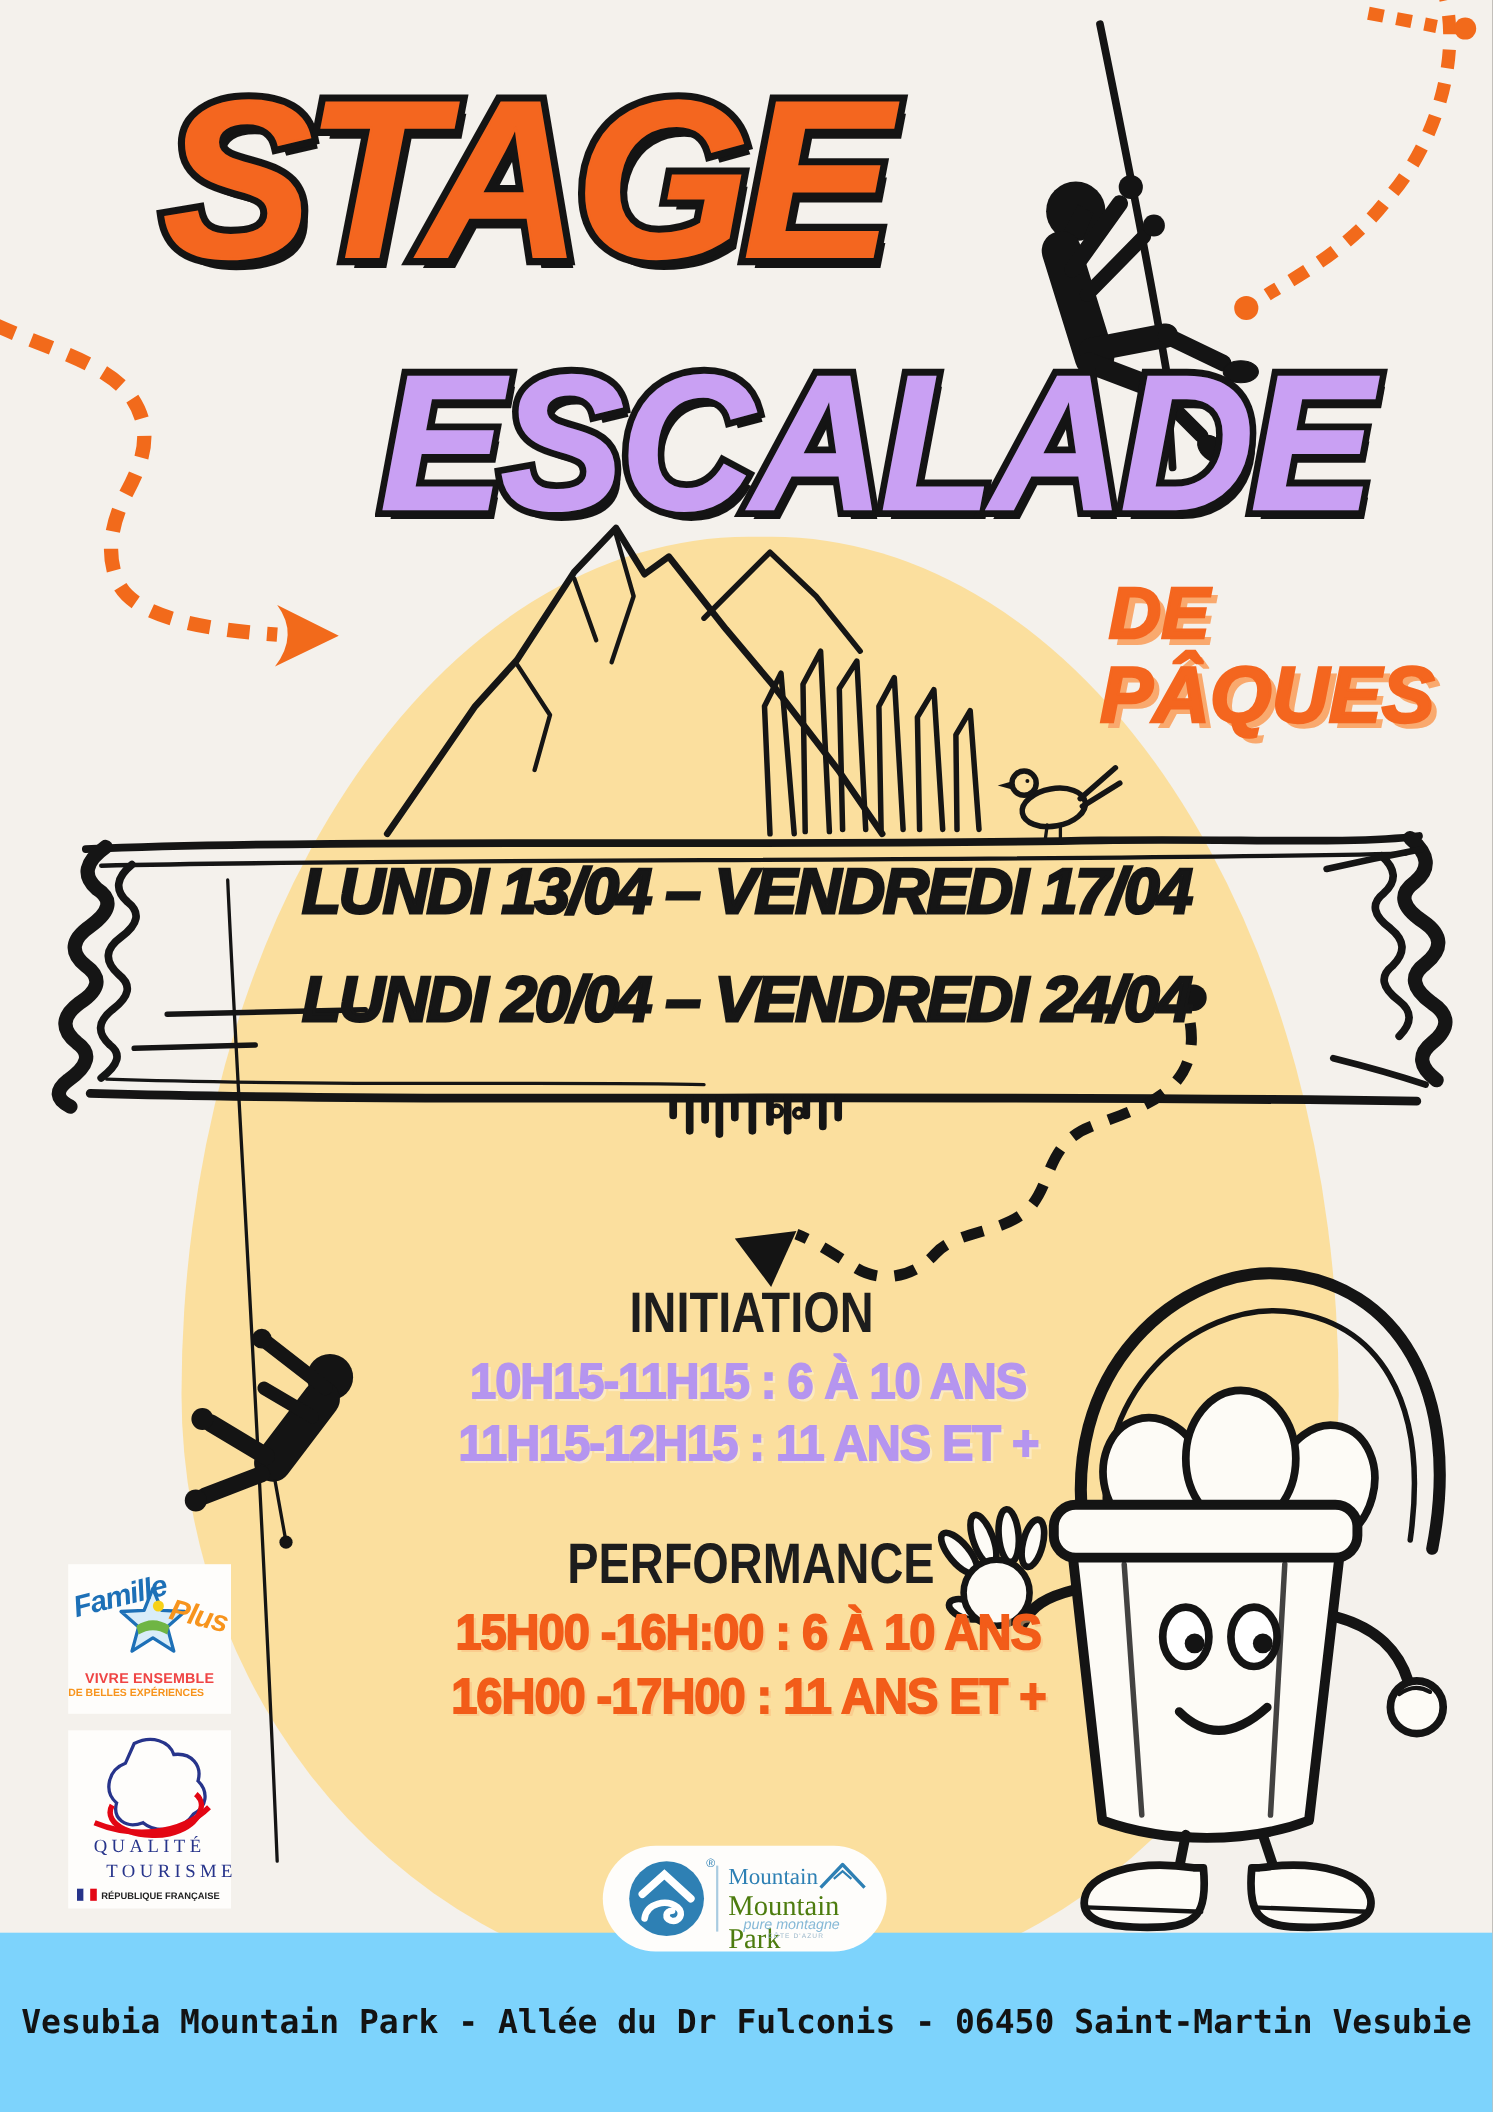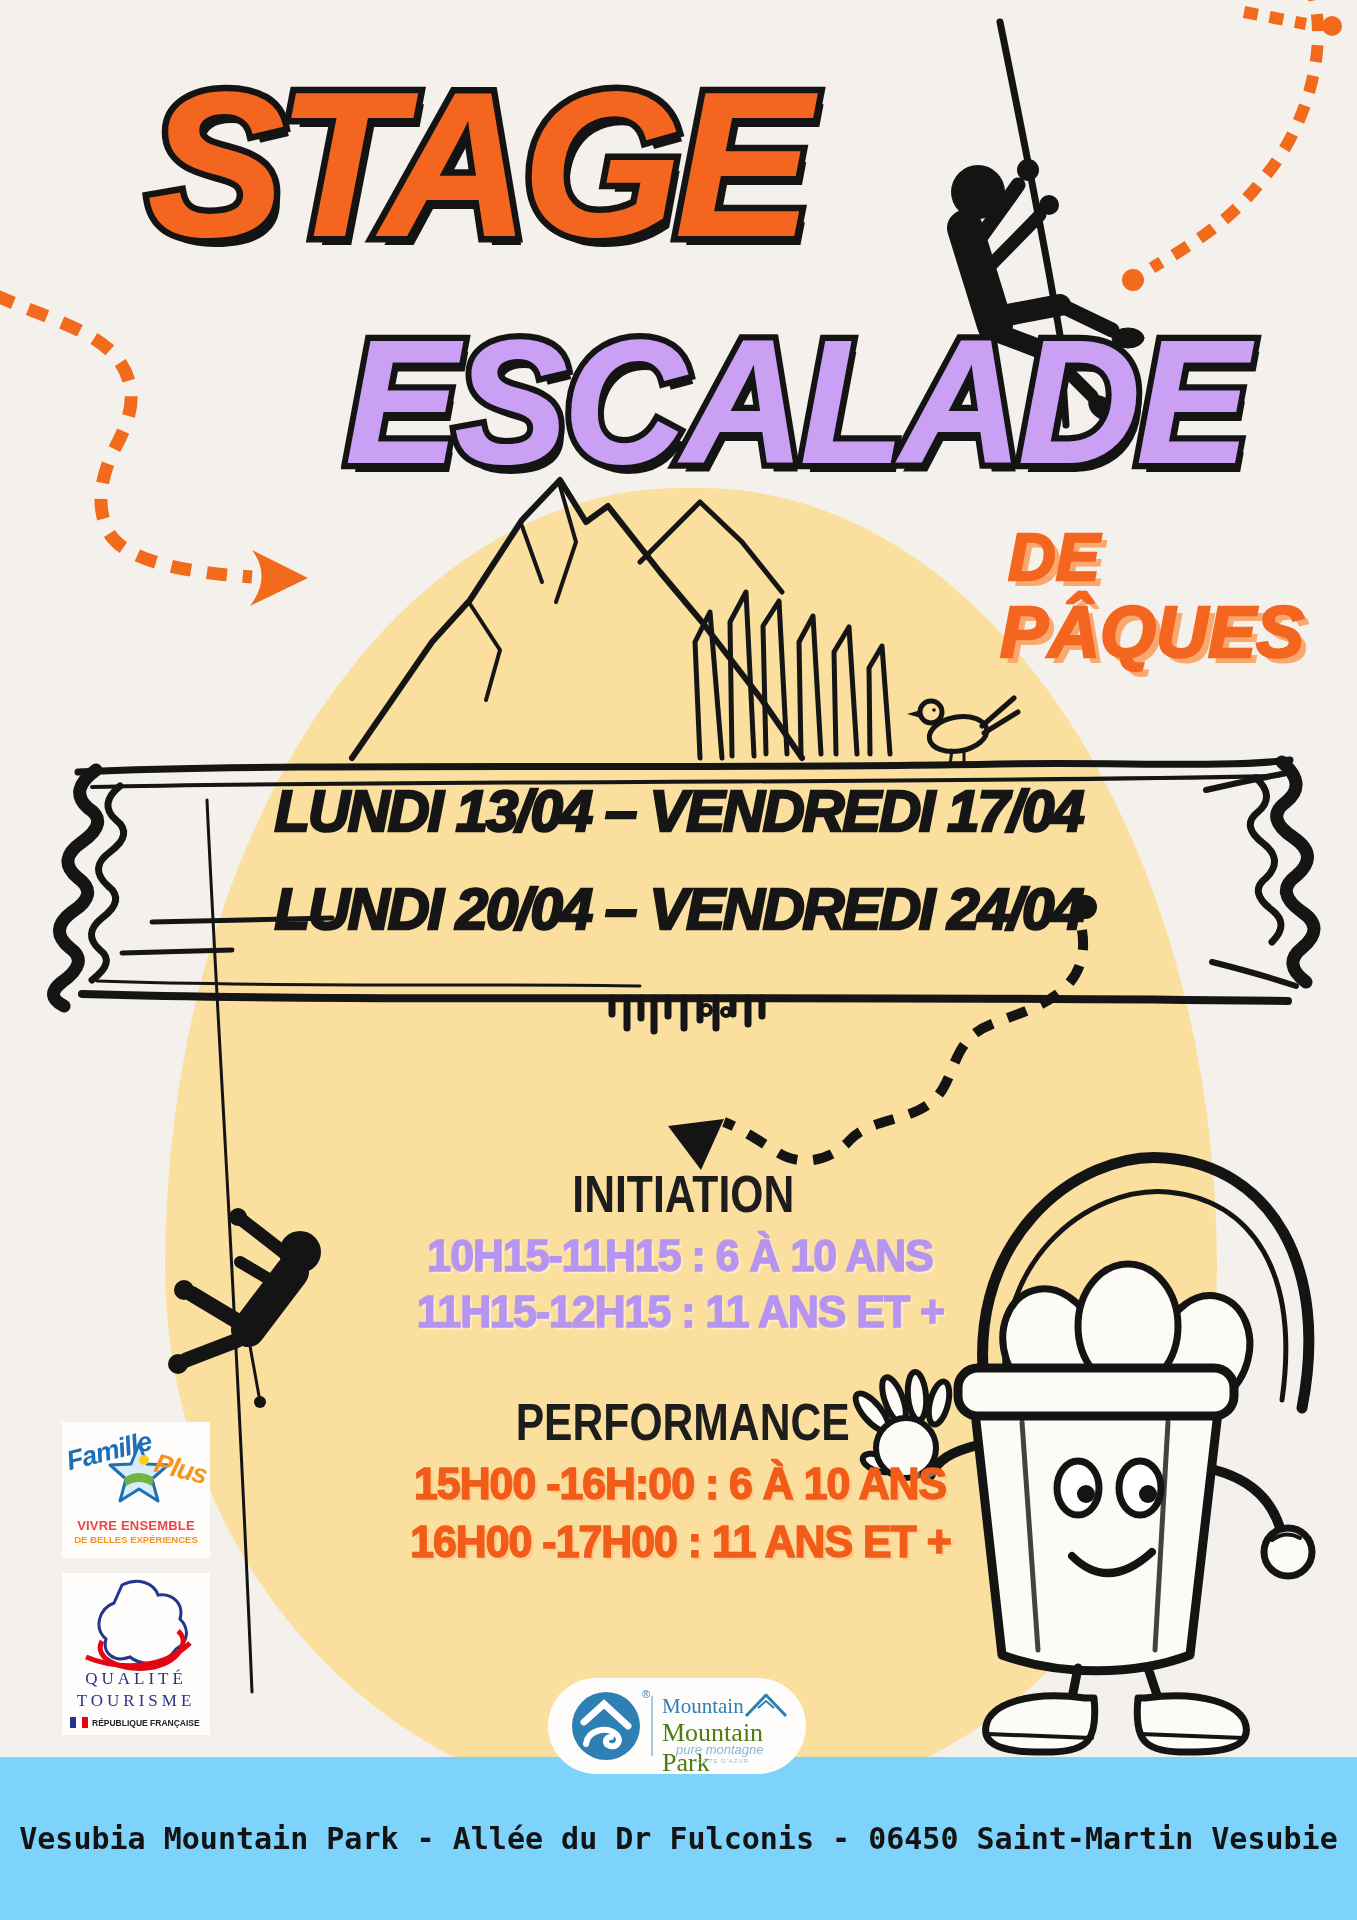--- a/index.html
+++ b/index.html
@@ -43,26 +43,26 @@
   .head-perf{top:1396px;}  .perf-l1{top:1461px;} .perf-l2{top:1519px;}
   
   .logo-box{position:absolute;background:#fefdfb;}
   .fp-box{left:62px;top:1422px;width:148px;height:136px;}
   .fp-famille{position:absolute;left:4px;top:14px;font-size:27px;font-weight:700;font-style:italic;
               color:#1d70b7;transform:rotate(-14deg);letter-spacing:-1px;}
   .fp-plus{position:absolute;left:92px;top:32px;font-size:27px;font-weight:700;font-style:italic;
            color:#f7941d;transform:rotate(14deg);letter-spacing:-1px;}
   .fp-tag1{position:absolute;left:0;top:96px;width:148px;text-align:center;color:#ef4444;
            font-size:13px;font-weight:700;letter-spacing:0.2px;}
-  .fp-tag2{position:absolute;left:0;top:112px;width:148px;text-align:center;color:#f7941d;
+  .fp-tag2{position:absolute;left:0;top:112px;width:148px;text-align:left;color:#f7941d;
            font-size:9.5px;font-weight:700;}
   .qt-box{left:62px;top:1573px;width:148px;height:162px;font-family:"Liberation Serif",serif;}
   .qt-line{position:absolute;left:0;width:148px;text-align:center;color:#27348b;font-size:17px;
            letter-spacing:4px;}
-  .qt-l1{top:96px;} .qt-l2{top:118px;}
+  .qt-l1{top:96px;} .qt-l2{top:118px;padding-left:20px;}
   .qt-cap{position:absolute;left:30px;top:145px;font-size:8.5px;color:#222;
           font-family:"Liberation Sans",sans-serif;font-weight:700;}
   .qt-flag{position:absolute;left:8px;top:144px;width:18px;height:11px;display:flex;}
   .qt-flag i{flex:1;} .qt-b{background:#27348b;} .qt-w{background:#fff;} .qt-r{background:#e30613;}
   
   .pill{left:548px;top:1678px;width:258px;height:96px;background:#fefdfb;border-radius:48px;z-index:7;}
   .pill-circle{position:absolute;left:24px;top:14px;width:68px;height:68px;border-radius:50%;background:#2e80b4;}
   .pill-r{position:absolute;left:94px;top:10px;font-size:11px;color:#2e80b4;}
   .pill-div{position:absolute;left:103px;top:18px;width:2px;height:60px;background:#a9cbe0;}
   .ves-name1{position:absolute;left:114px;top:16px;font-family:"Liberation Serif",serif;

